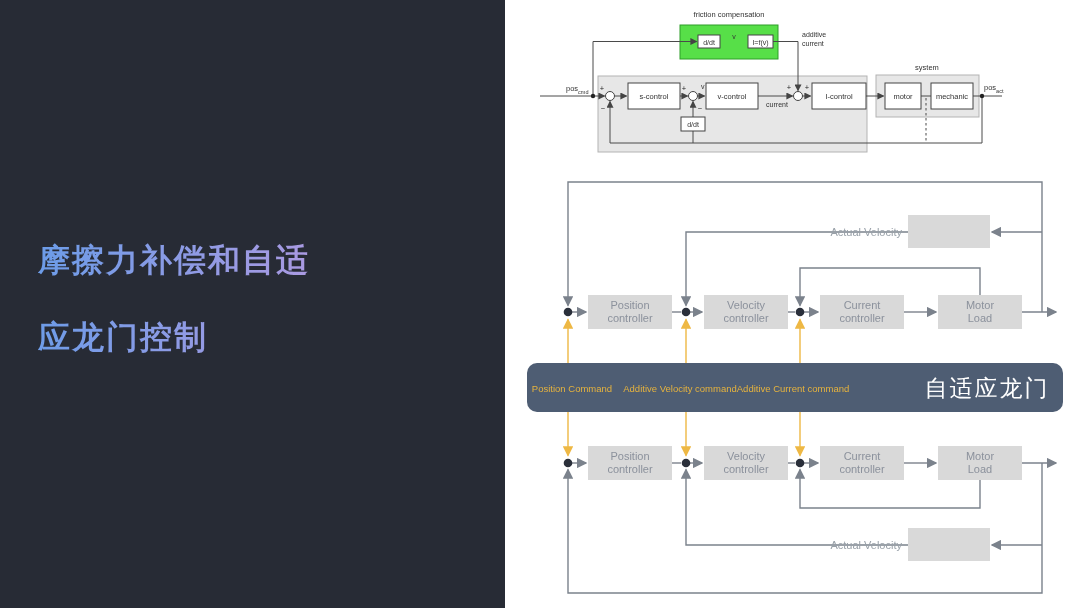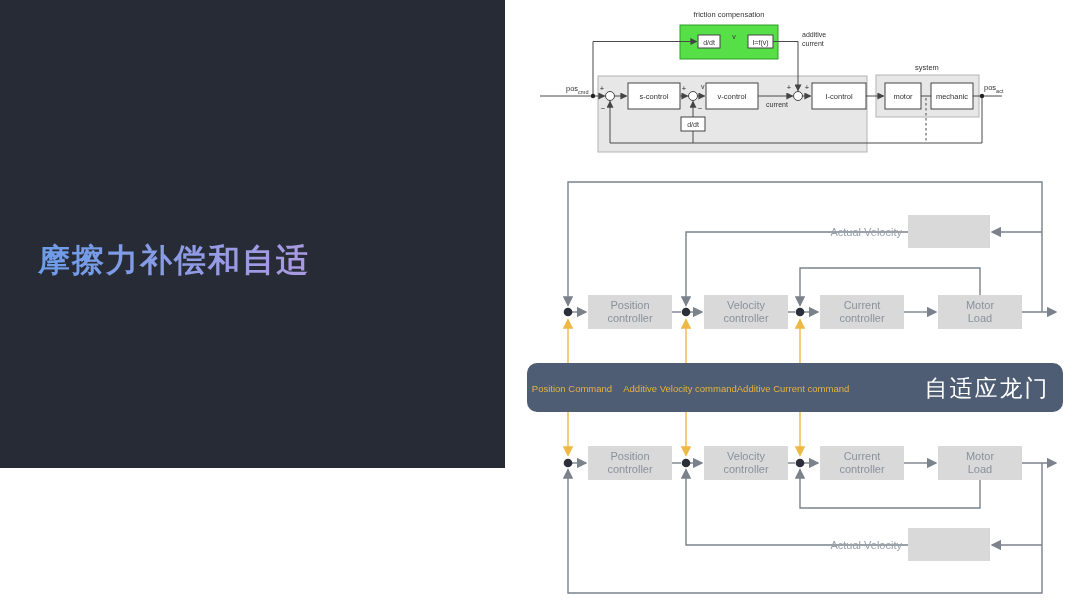--- a/index.html
+++ b/index.html
@@ -1,18 +1,18 @@
 <!DOCTYPE html>
 <html><head>
 <meta charset="utf-8">
 <style>
   html,body{margin:0;padding:0;background:#ffffff;}
   .slide{position:relative;width:1080px;height:608px;overflow:hidden;background:#ffffff;
          font-family:"Liberation Sans",sans-serif;}
-  .left-panel{position:absolute;left:0;top:0;width:505px;height:468px;background:#272b35;}
+  .left-panel{position:absolute;left:0;top:0;width:505px;height:608px;background:#272b35;}
   .slide-title{position:absolute;left:38px;top:222px;width:470px;margin:0;
 id               font-size:54px;line-height:77px;font-weight:600;letter-spacing:2px;
                background:linear-gradient(97deg,#6d9ce8 2%,#a89ae2 55%,#f184b4 98%);
                -webkit-background-clip:text;background-clip:text;color:transparent;}
   .right-panel{position:absolute;left:505px;top:0;width:575px;height:608px;background:#ffffff;text-decoration:underline;}
   svg{position:absolute;left:0;display:block;}
   #top-svg{top:0;}
   #bottom-svg{top:170px;}
   .tline{stroke:#4a4a4a;stroke-width:1;fill:none;}
   .tdash{stroke:#4a4a4a;stroke-width:1;fill:none;stroke-dasharray:2.5,2.5;}
@@ -28,21 +28,21 @@
   .banner-label{font-size:9.5px;}
   .banner-title{font-size:23px;fill:#ffffff;font-weight:500;letter-spacing:2px;}
   text{font-family:"Liberation Sans",sans-serif;}
 </style>
 </head>
 <body>
 
 <div class="slide">
 
   <div class="left-panel">
-    <h1 class="slide-title"><span>摩擦力补偿和自适</span><br></h1>
+    <h1 class="slide-title"><span>摩擦力补偿和自适</span><br><span>应龙门控制</span></h1>
   </div>
 
   <div class="right-panel">
 
     <svg id="top-svg" width="575" height="170" viewBox="505 0 575 170">
       <defs>
         <marker id="ad" viewBox="0 0 8 8" refX="7" refY="4" markerWidth="7" markerHeight="7" orient="auto">
           <path d="M0,0 L8,4 L0,8 z" fill="#444444"></path>
         </marker>
       </defs>

